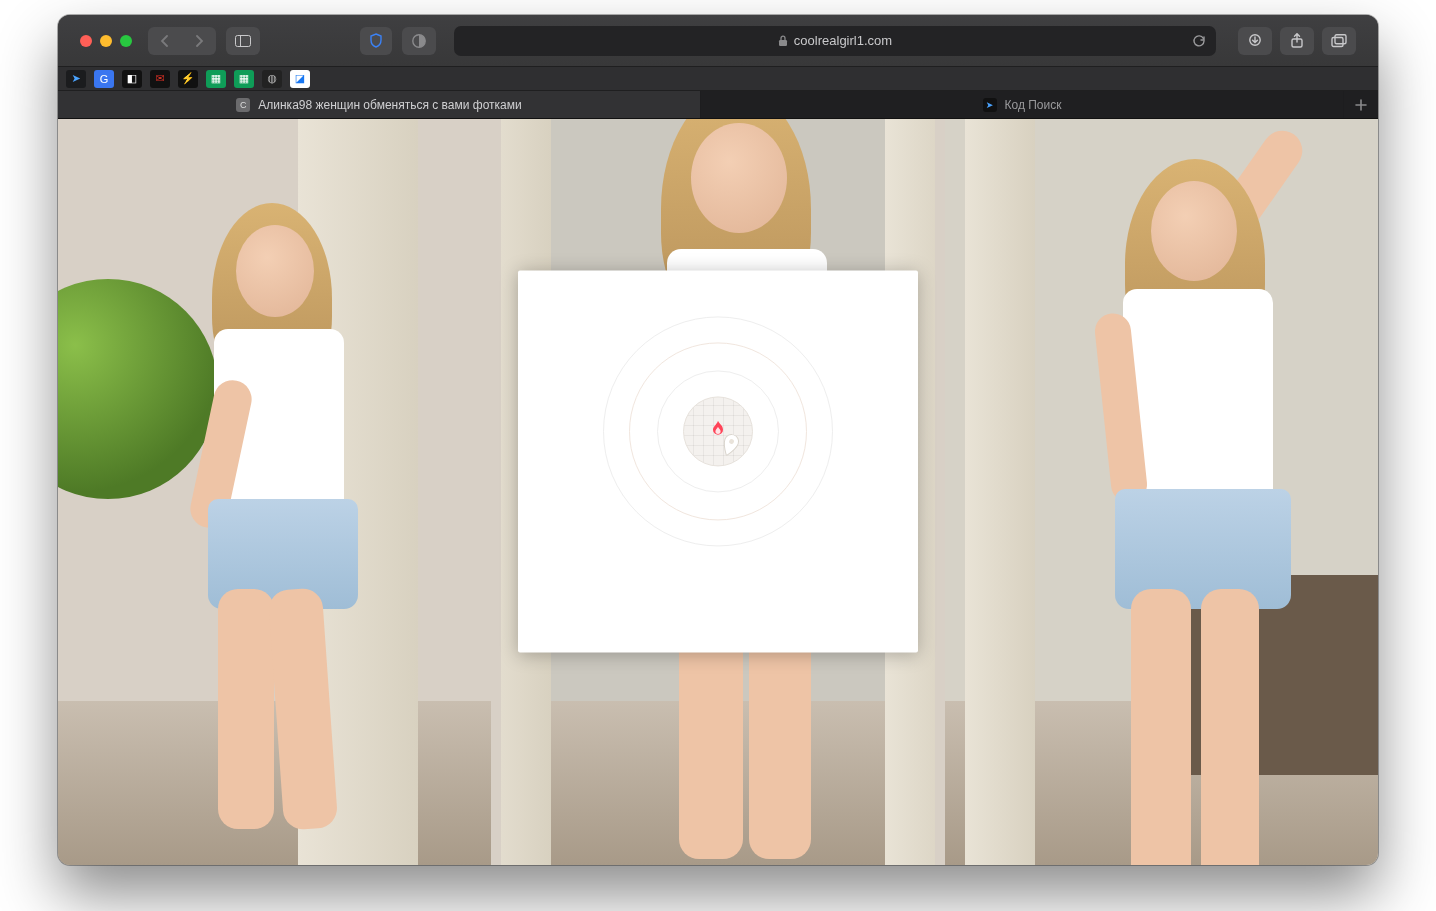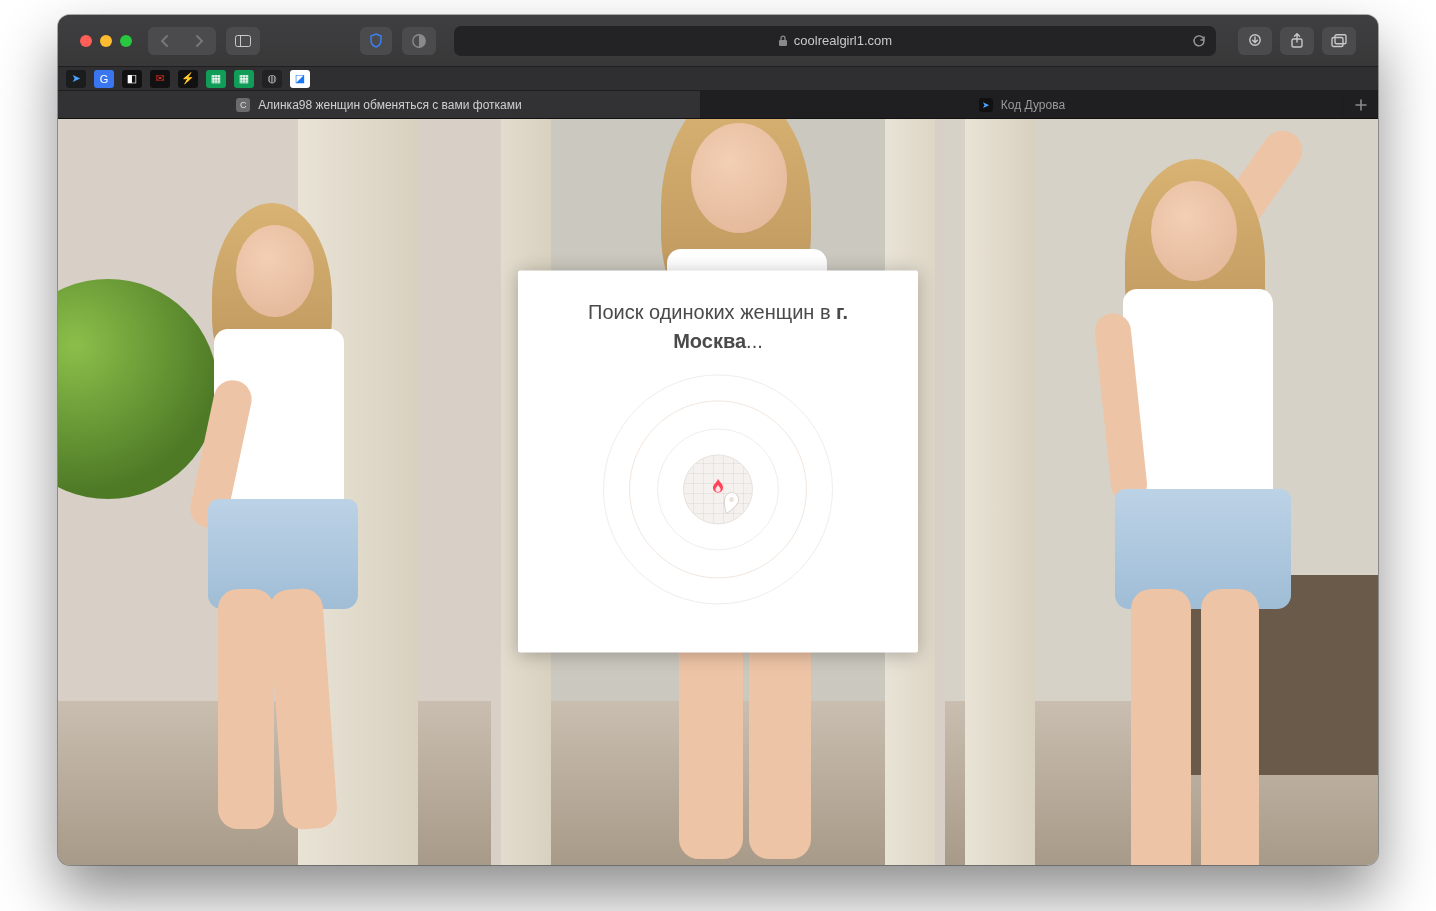--- a/index.html
+++ b/index.html
@@ -224,21 +224,21 @@
     <span class="favicon" style="background: rgb(255, 255, 255); color: rgb(24, 119, 242);">◪</span>
   </div>
 
   <div class="tabbar">
     <div class="tab active">
       <span class="tab-fav">C</span>
       <span>Алинка98 женщин обменяться с вами фотками</span>
     </div>
     <div class="tab inactive">
       <span class="tab-fav" style="background:#111;color:#4aa3ff">➤</span>
-      <span>Код Дурова</span>
+      <span>Код Поиск</span>
     </div>
     <div class="newtab">
       <svg width="12" height="12" viewBox="0 0 12 12">
           <path d="M6 1v10M1 6h10" stroke="currentColor" stroke-width="1.6" stroke-linecap="round"></path>
         </svg>
     </div>
   </div>
 
   <div class="viewport">
     <div class="bg-strip">
@@ -289,23 +289,20 @@
             <div class="arm" style="left:88px;top:184px;width:36px;height:190px;transform:rotate(-6deg);"></div>
             <div class="shorts" style="left:100px;top:360px;width:176px;height:120px;"></div>
             <div class="leg" style="left:116px;top:460px;width:60px;height:300px;"></div>
             <div class="leg" style="left:186px;top:460px;width:58px;height:300px;"></div>
           </div>
         </div>
       </div>
     </div>
 
     <div class="modal">
-      <div class="modal-title">
-        <span>Поиск одиноких женщин в </span><b>г. Москва</b><span>...</span>
-      </div>
       <div class="radar">
         <div class="ring r1"></div>
         <div class="ring r2"></div>
         <div class="ring r3"></div>
         <div class="globe"></div>
         <div class="flame">
           <svg viewBox="0 0 14 18">
               <path d="M7 0c1 3 5 4.5 5 9a5 5 0 0 1-10 0C2 5.5 5.8 4 7 0z" fill="#ff4458"></path>
               <path d="M7 6c.6 1.7 2.6 2.4 2.6 4.7A2.6 2.6 0 0 1 4.4 10.7C4.4 8.7 6.3 8 7 6z" fill="#fff" opacity="0.85"></path>
             </svg>

